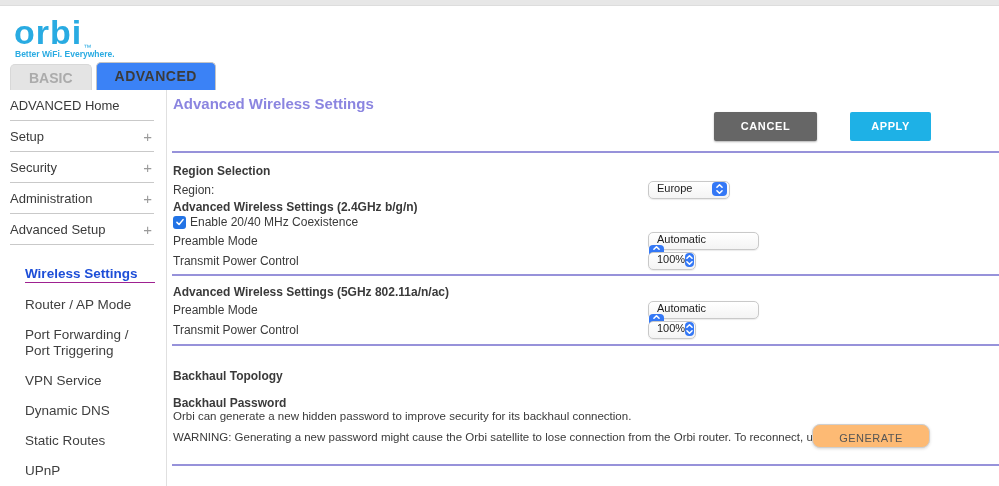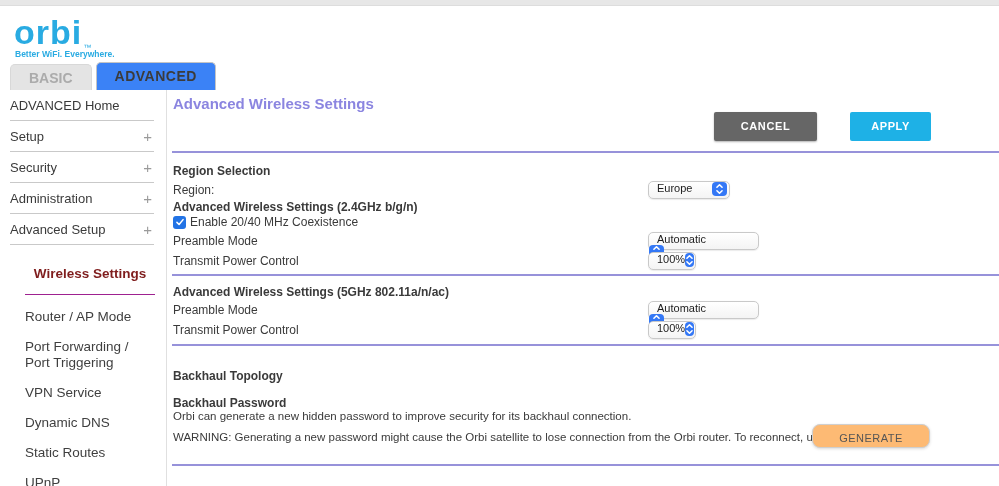--- a/index.html
+++ b/index.html
@@ -22,22 +22,22 @@
 
   
   .sidebar { position:absolute; top:90px; left:0; width:167px; height:396px; border-right:1px solid #e0e0e0; background:#fff; }
   .side-item { display:flex; justify-content:space-between; align-items:center;
     margin:0 12px 0 10px; padding:8px 2px 7px 0; border-bottom:1px solid #c9c9c9;
     font-size:13px; color:#3a3a3a; cursor:pointer; }
   .side-item .plus { color:#9a9a9a; font-size:15px; font-weight:normal; line-height:10px; }
   .subnav { margin-top:14px; }
   .sub-item { padding:7px 6px 7px 25px; font-size:13.5px; color:#3f3f3f; cursor:pointer; line-height:16px; }
   .sub-item.wrap { width:160px; }
-  .sub-item.active span { color:#7f1d1d; font-weight:bold; display:inline-block;
-    border-bottom:1px solid #9E2190; padding-bottom:12px; min-width:130px;text-align:center; }
+  .sub-item.active span { color:#1d4ed8; font-weight:bold; display:inline-block;
+    border-bottom:1px solid #9E2190; padding-bottom:0; min-width:130px; }
 
   
   .main { position:absolute; top:90px; left:167px; width:832px; height:396px; }
   .page-title { position:absolute; top:5px; left:6px; color:#8B85E0; font-size:15px; font-weight:bold; }
   .btn { position:absolute; height:29px; border:none; border-radius:2px; color:#fff;
     font-size:11px; font-weight:bold; letter-spacing:.6px; text-align:center; line-height:29px; cursor:pointer;
     font-family:"Liberation Sans",sans-serif; }
   .btn.cancel { left:547px; top:22px; width:103px; background:#666666; box-shadow:0 1px 2px rgba(0,0,0,.3); }
   .btn.apply  { left:683px; top:22px; width:81px; background:#1EB1E6; }
   .phr { position:absolute; left:5px; right:0; height:2px; background:#9792DA; }

